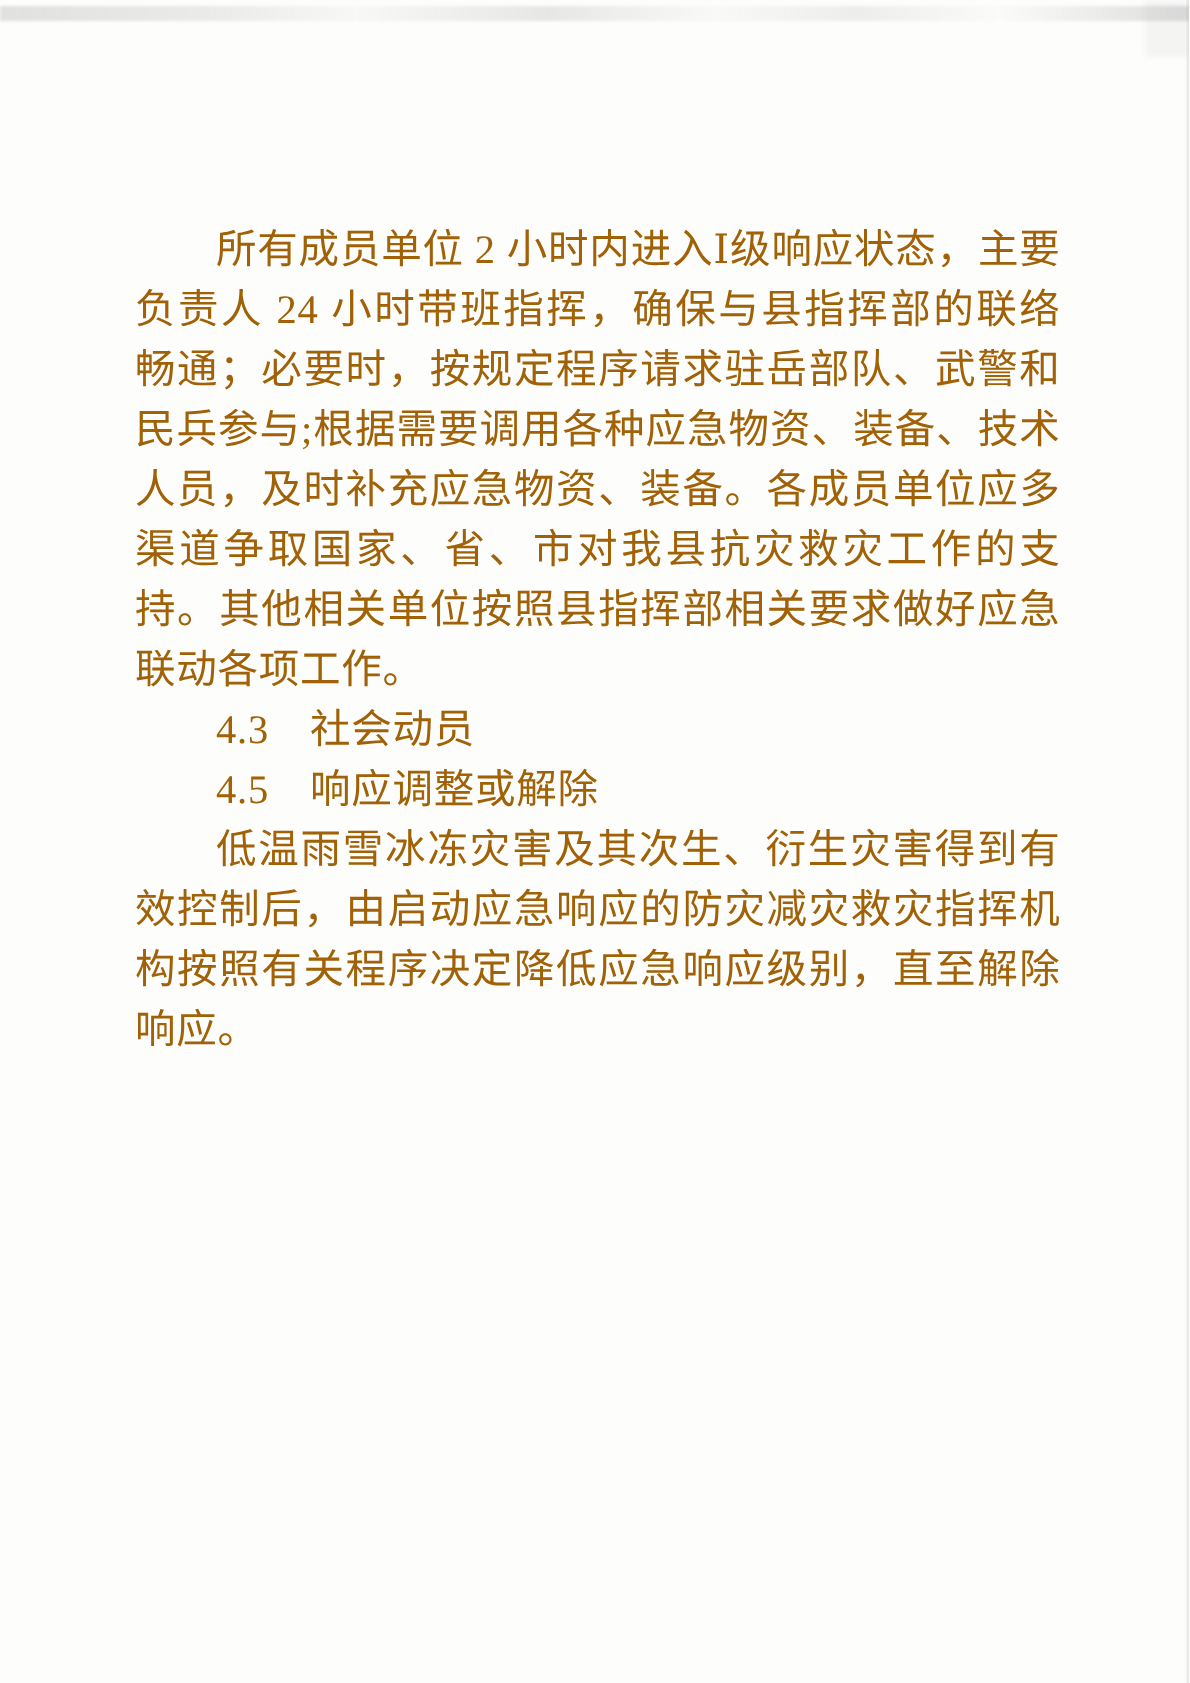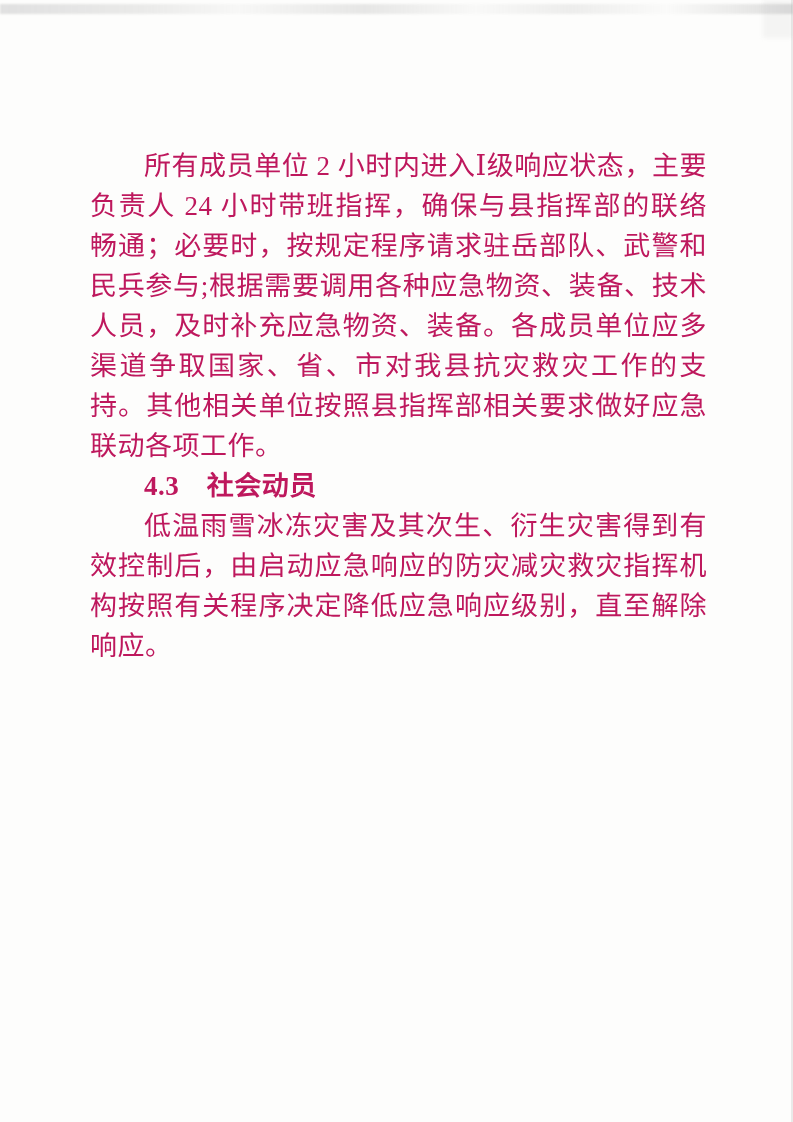--- a/index.html
+++ b/index.html
@@ -8,21 +8,21 @@
     background: #ffffff;
   }
   .page {
     position: relative;
     width: 793px;
     height: 1122px;
     margin: 0 auto;
     background: #fdfdfc;
     overflow: hidden;
     font-family: "Liberation Serif", "DejaVu Serif", serif;
-    color: #be185d;
+    color: #a16207;
   }
   
   .scan-edge-top {
     position: absolute;
     top: 4px;
     left: 0;
     width: 100%;
     height: 10px;
     background: linear-gradient(90deg,
       rgba(160,160,160,.30) 0%,
@@ -63,38 +63,39 @@
     font-size: 27px;
     line-height: 40px;
     text-align: justify;
     text-indent: 2em;
     letter-spacing: .5px;
   }
   .heading {
     margin: 0;
     font-size: 27px;
     line-height: 40px;
-    font-weight: bold;
+    font-weight: normal;
     text-indent: 2em;
     letter-spacing: .5px;
   }
 </style>
 </head>
 <body>
 
 <div class="page">
   <div class="scan-edge-top"></div>
   <div class="scan-corner-tr"></div>
   <div class="scan-edge-right"></div>
 
   <main class="content">
     <p class="para">所有成员单位 2 小时内进入Ⅰ级响应状态，主要负责人 24 小时带班指挥，确保与县指挥部的联络畅通；必要时，按规定程序请求驻岳部队、武警和民兵参与;根据需要调用各种应急物资、装备、技术人员，及时补充应急物资、装备。各成员单位应多渠道争取国家、省、市对我县抗灾救灾工作的支持。其他相关单位按照县指挥部相关要求做好应急联动各项工作。</p>
 
     <h3 class="heading">4.3　社会动员</h3>
 
 
 
 
+    <h3 class="heading">4.5　响应调整或解除</h3>
 
     <p class="para">低温雨雪冰冻灾害及其次生、衍生灾害得到有效控制后，由启动应急响应的防灾减灾救灾指挥机构按照有关程序决定降低应急响应级别，直至解除响应。</p>
 
   </main>
 </div>
 
 </body></html>

